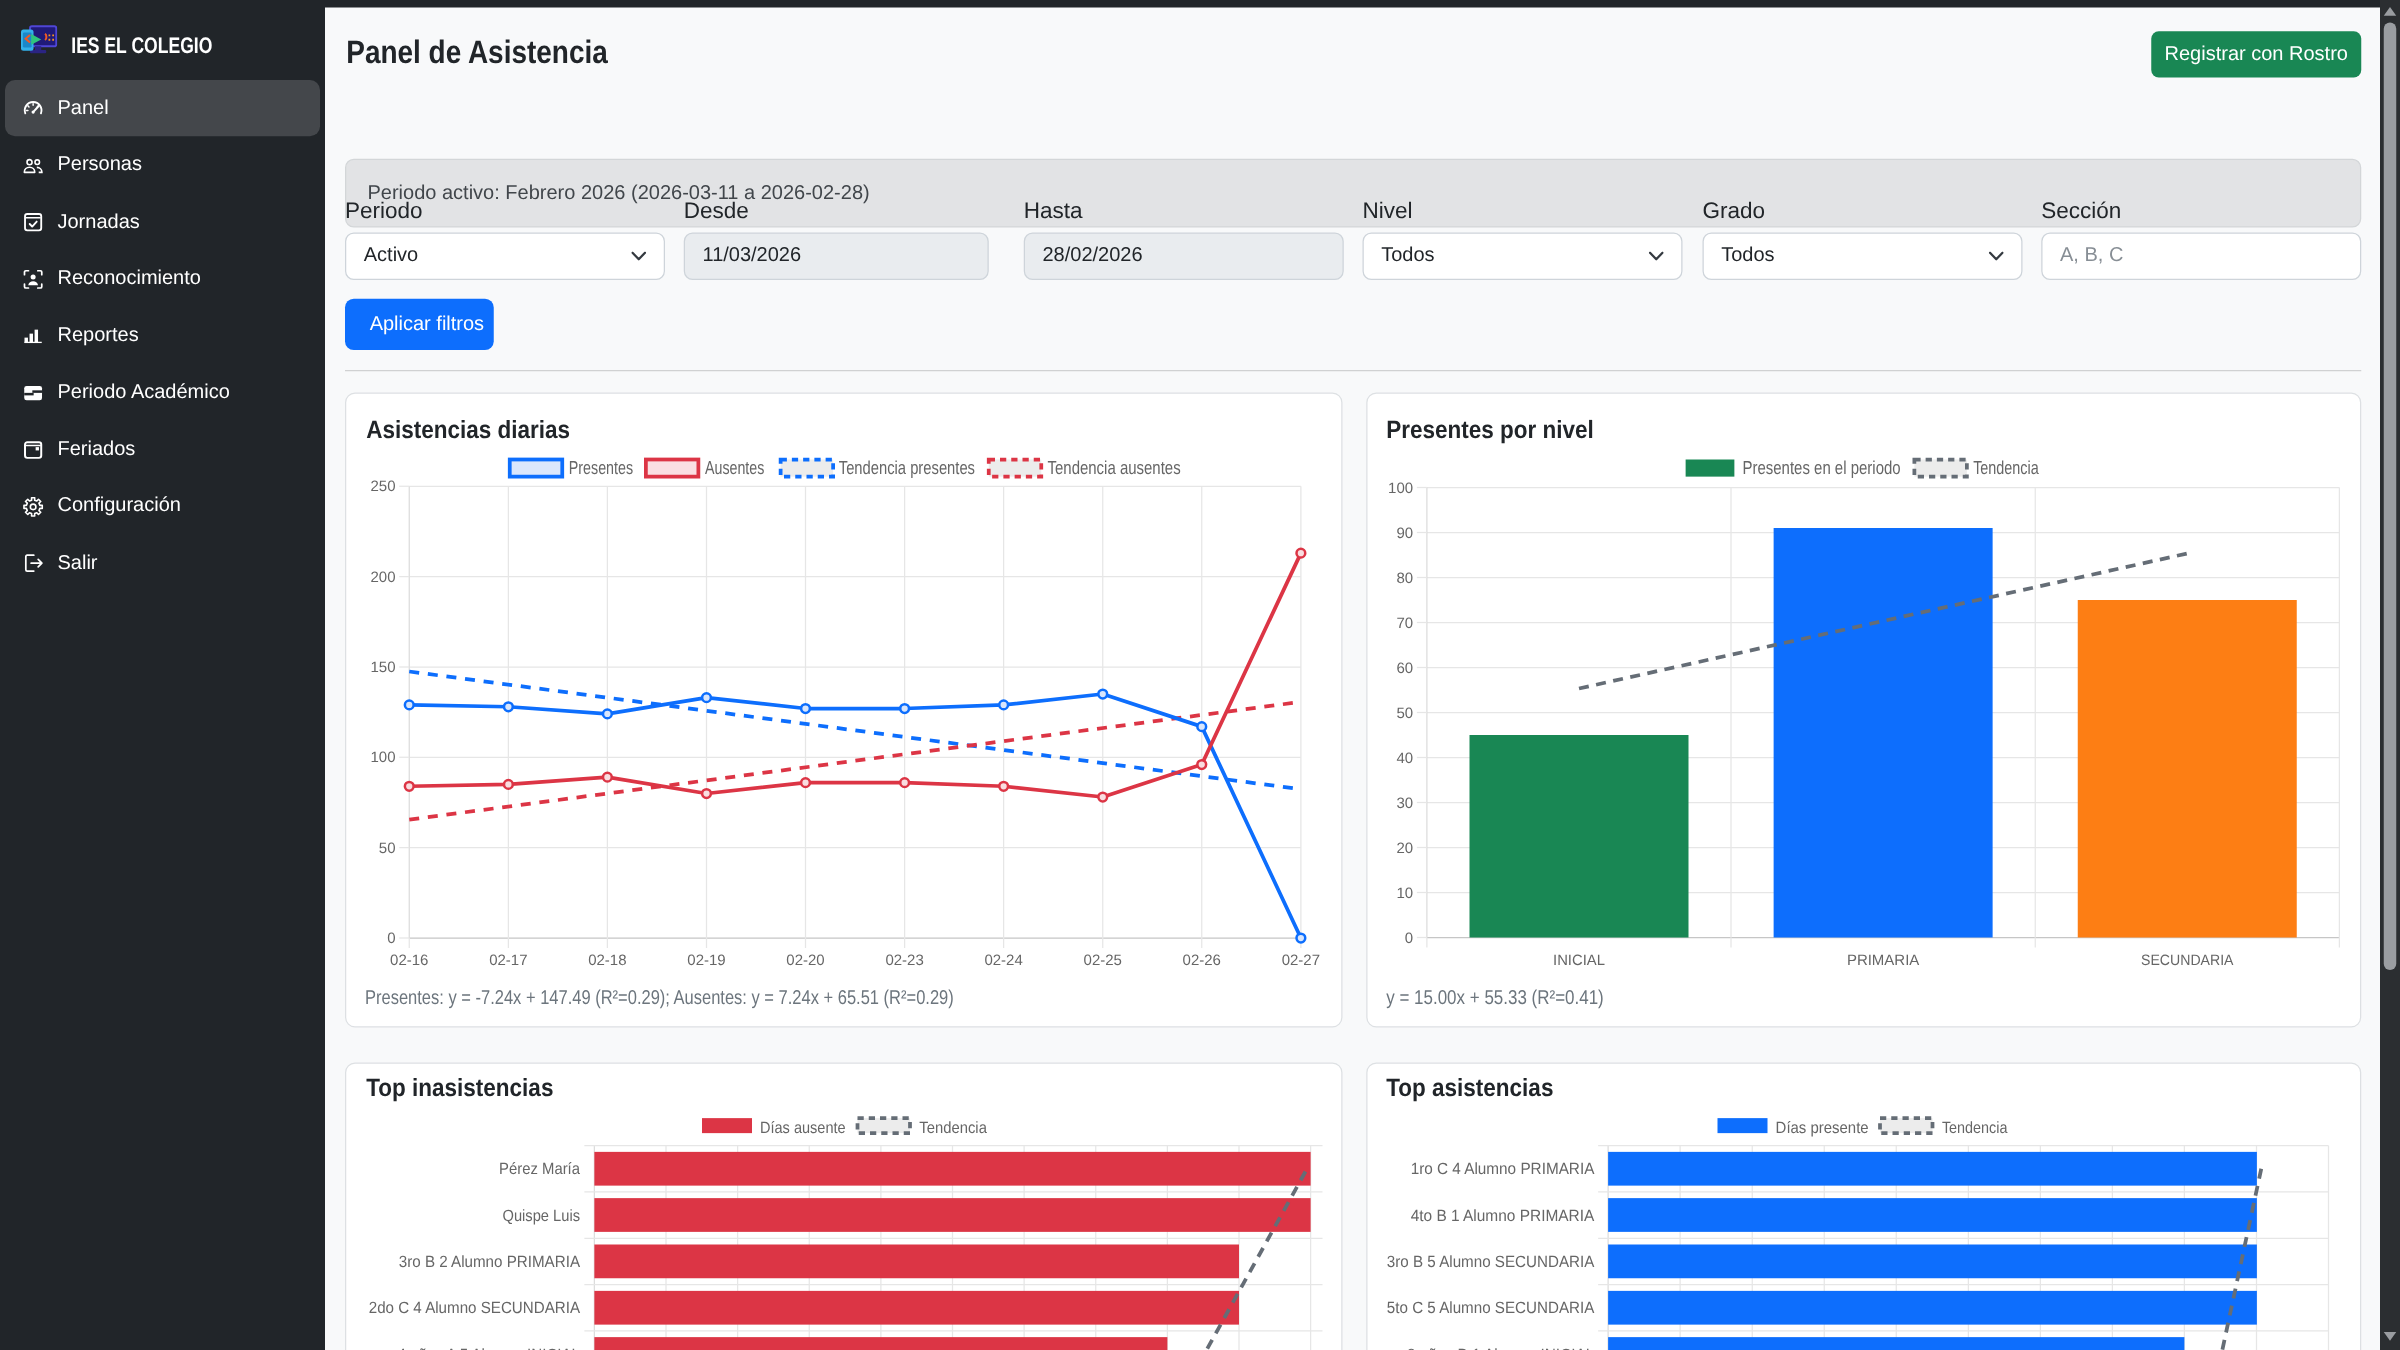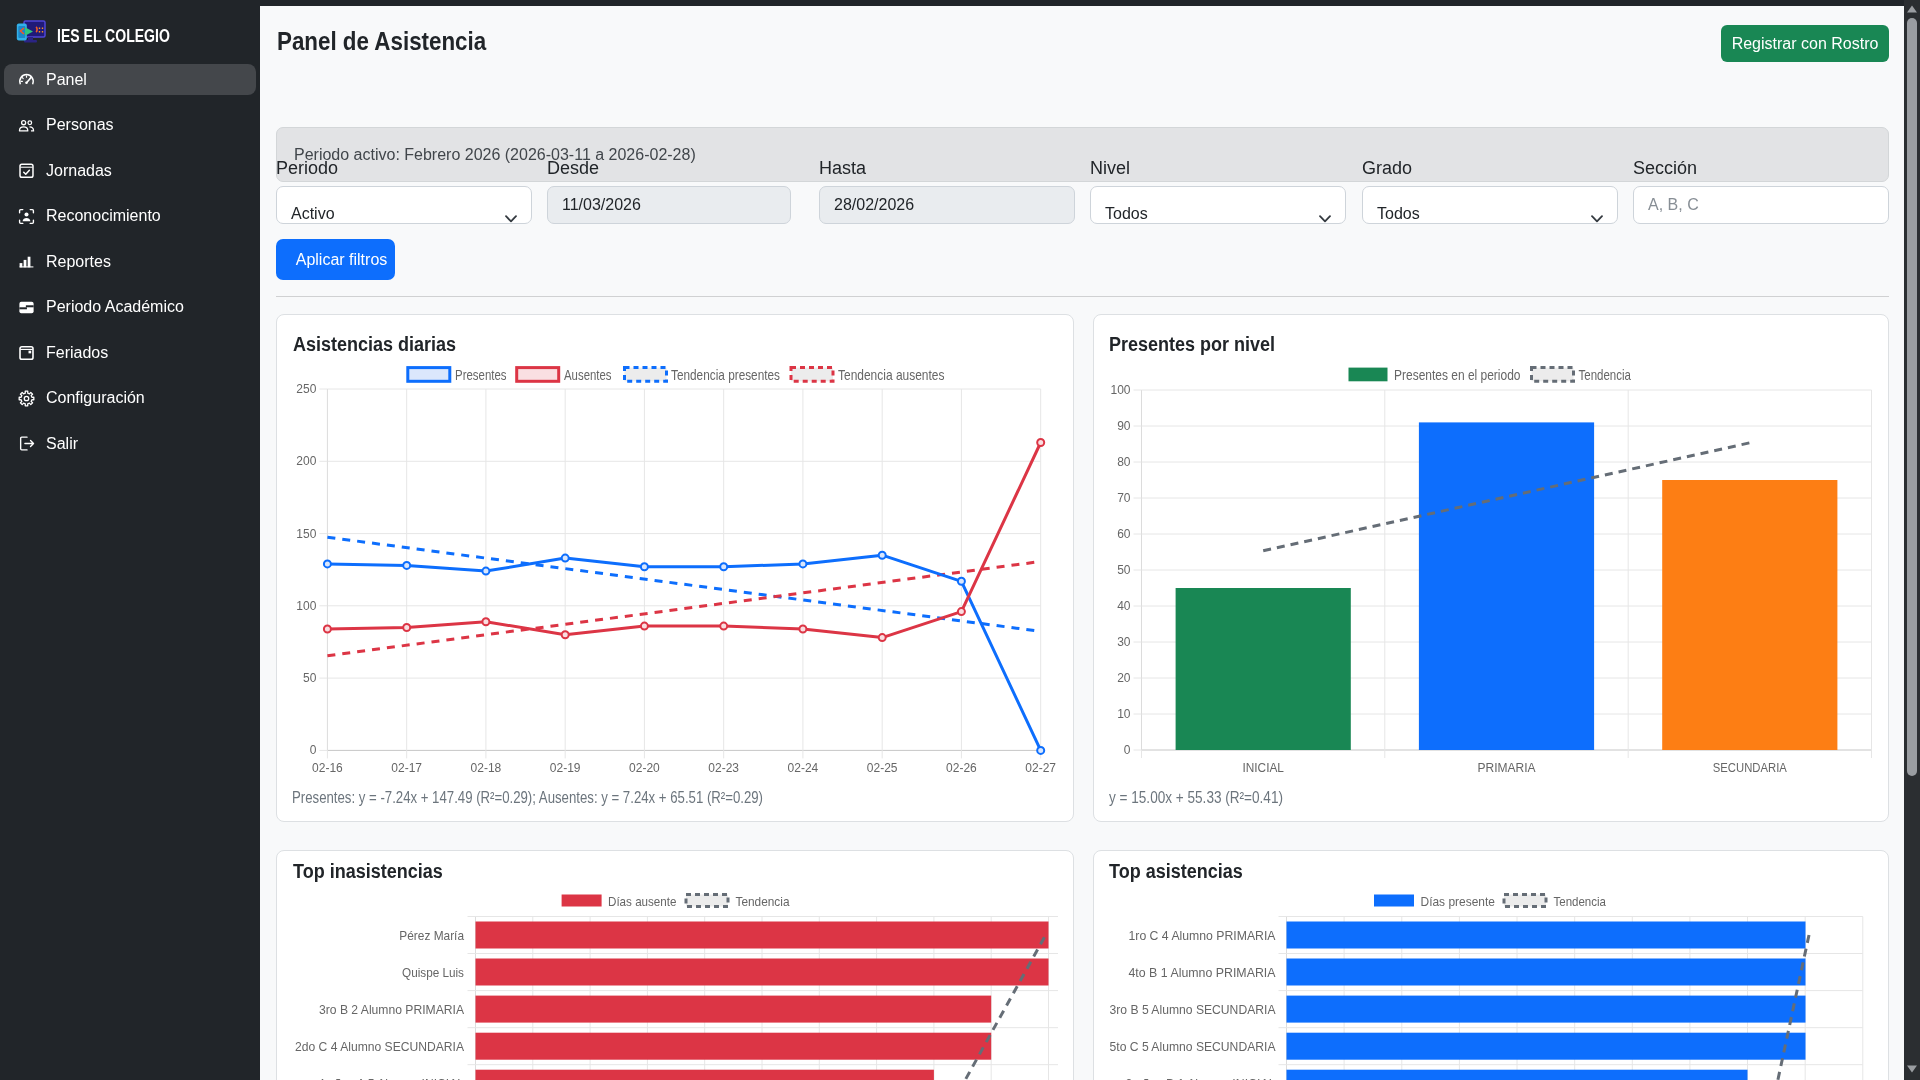--- a/index.html
+++ b/index.html
@@ -1,29 +1,29 @@
 <!DOCTYPE html>
 <html><head><meta charset="utf-8">
 <style>
 * { margin:0; padding:0; box-sizing:border-box; }
 html,body { width:1920px; height:1080px; overflow:hidden; font-family:"Liberation Sans",sans-serif; background:#f8f9fa; }
 #topstrip { position:absolute; left:0; top:0; width:1920px; height:6px; background:#212529; z-index:5; }
 #sidebar { position:absolute; left:0; top:0; width:260px; height:1080px; background:#212529; z-index:6; }
 #logo { position:absolute; left:16px; top:20px; }
 #logotxt { position:absolute; left:57px; top:26px; font-size:18px; font-weight:bold; color:#fff; transform:scaleX(.78); transform-origin:left; }
-.nav-it { position:absolute; left:4px; width:252px; height:31px; border-radius:8px; color:#fff; font-size:16px; display:flex; align-items:center; }
+.nav-it { position:absolute; left:4px; width:252px; height:45px; border-radius:8px; color:#fff; font-size:16px; display:flex; align-items:center; }
 .nav-it svg { margin-left:14px; }
 .nav-it span { margin-left:11px; }
 .nav-it.active { background:#44474b; }
 h1.title { position:absolute; left:277px; top:26px; font-size:26px; font-weight:bold; color:#212529; transform:scaleX(.86); transform-origin:left; }
 #btn-face { position:absolute; left:1721px; top:25px; width:168px; height:37px; background:#198754; border-radius:6px; color:#fff; font-size:16px; display:flex; align-items:center; justify-content:center;text-align:right; }
 #alert { position:absolute; left:276px; top:79px; width:1613px; height:55px; background:#e2e3e5; border:1px solid #d3d6d8; border-radius:7px; color:#41464b; font-size:16px; display:flex; align-items:center; padding-left:17px;margin-top:48px; }
 .flabel { position:absolute; top:158px; font-size:18px; color:#212529; }
 .fsel,.finp { position:absolute; top:185.5px; height:38px; border:1px solid #ced4da; border-radius:7px; background:#fff; font-size:16px; color:#212529; display:flex; align-items:center; padding:0 14px; }
-.fsel { justify-content:space-between;align-items:flex-end; }
+.fsel { justify-content:space-between; }
 .finp.dis { background:#e9ecef; }
 .finp.ph { color:#878e95; }
 #btn-apply { position:absolute; left:276px; top:239px; width:119px; height:41px; background:#0d6efd; border-radius:7px; color:#fff; font-size:16px; display:flex; align-items:center; justify-content:center;padding-left:12px; }
 #hr { position:absolute; left:276px; top:296px; width:1613px; height:1px; background:#d0d1d2; }
 .card { position:absolute; background:#fff; border:1px solid #dde0e3; border-radius:8px; }
 .ctitle { position:absolute; font-size:20px; font-weight:bold; color:#212529; transform:scaleX(.9); transform-origin:left; }
 #chartsvg { position:absolute; left:0; top:0; z-index:3; }
 .tk { font-size:12px; fill:#666; font-family:"Liberation Sans",sans-serif; }
 .rl { font-size:13px; fill:#666; font-family:"Liberation Sans",sans-serif; }
 .lg2 { font-size:13px; fill:#666; font-family:"Liberation Sans",sans-serif; }

